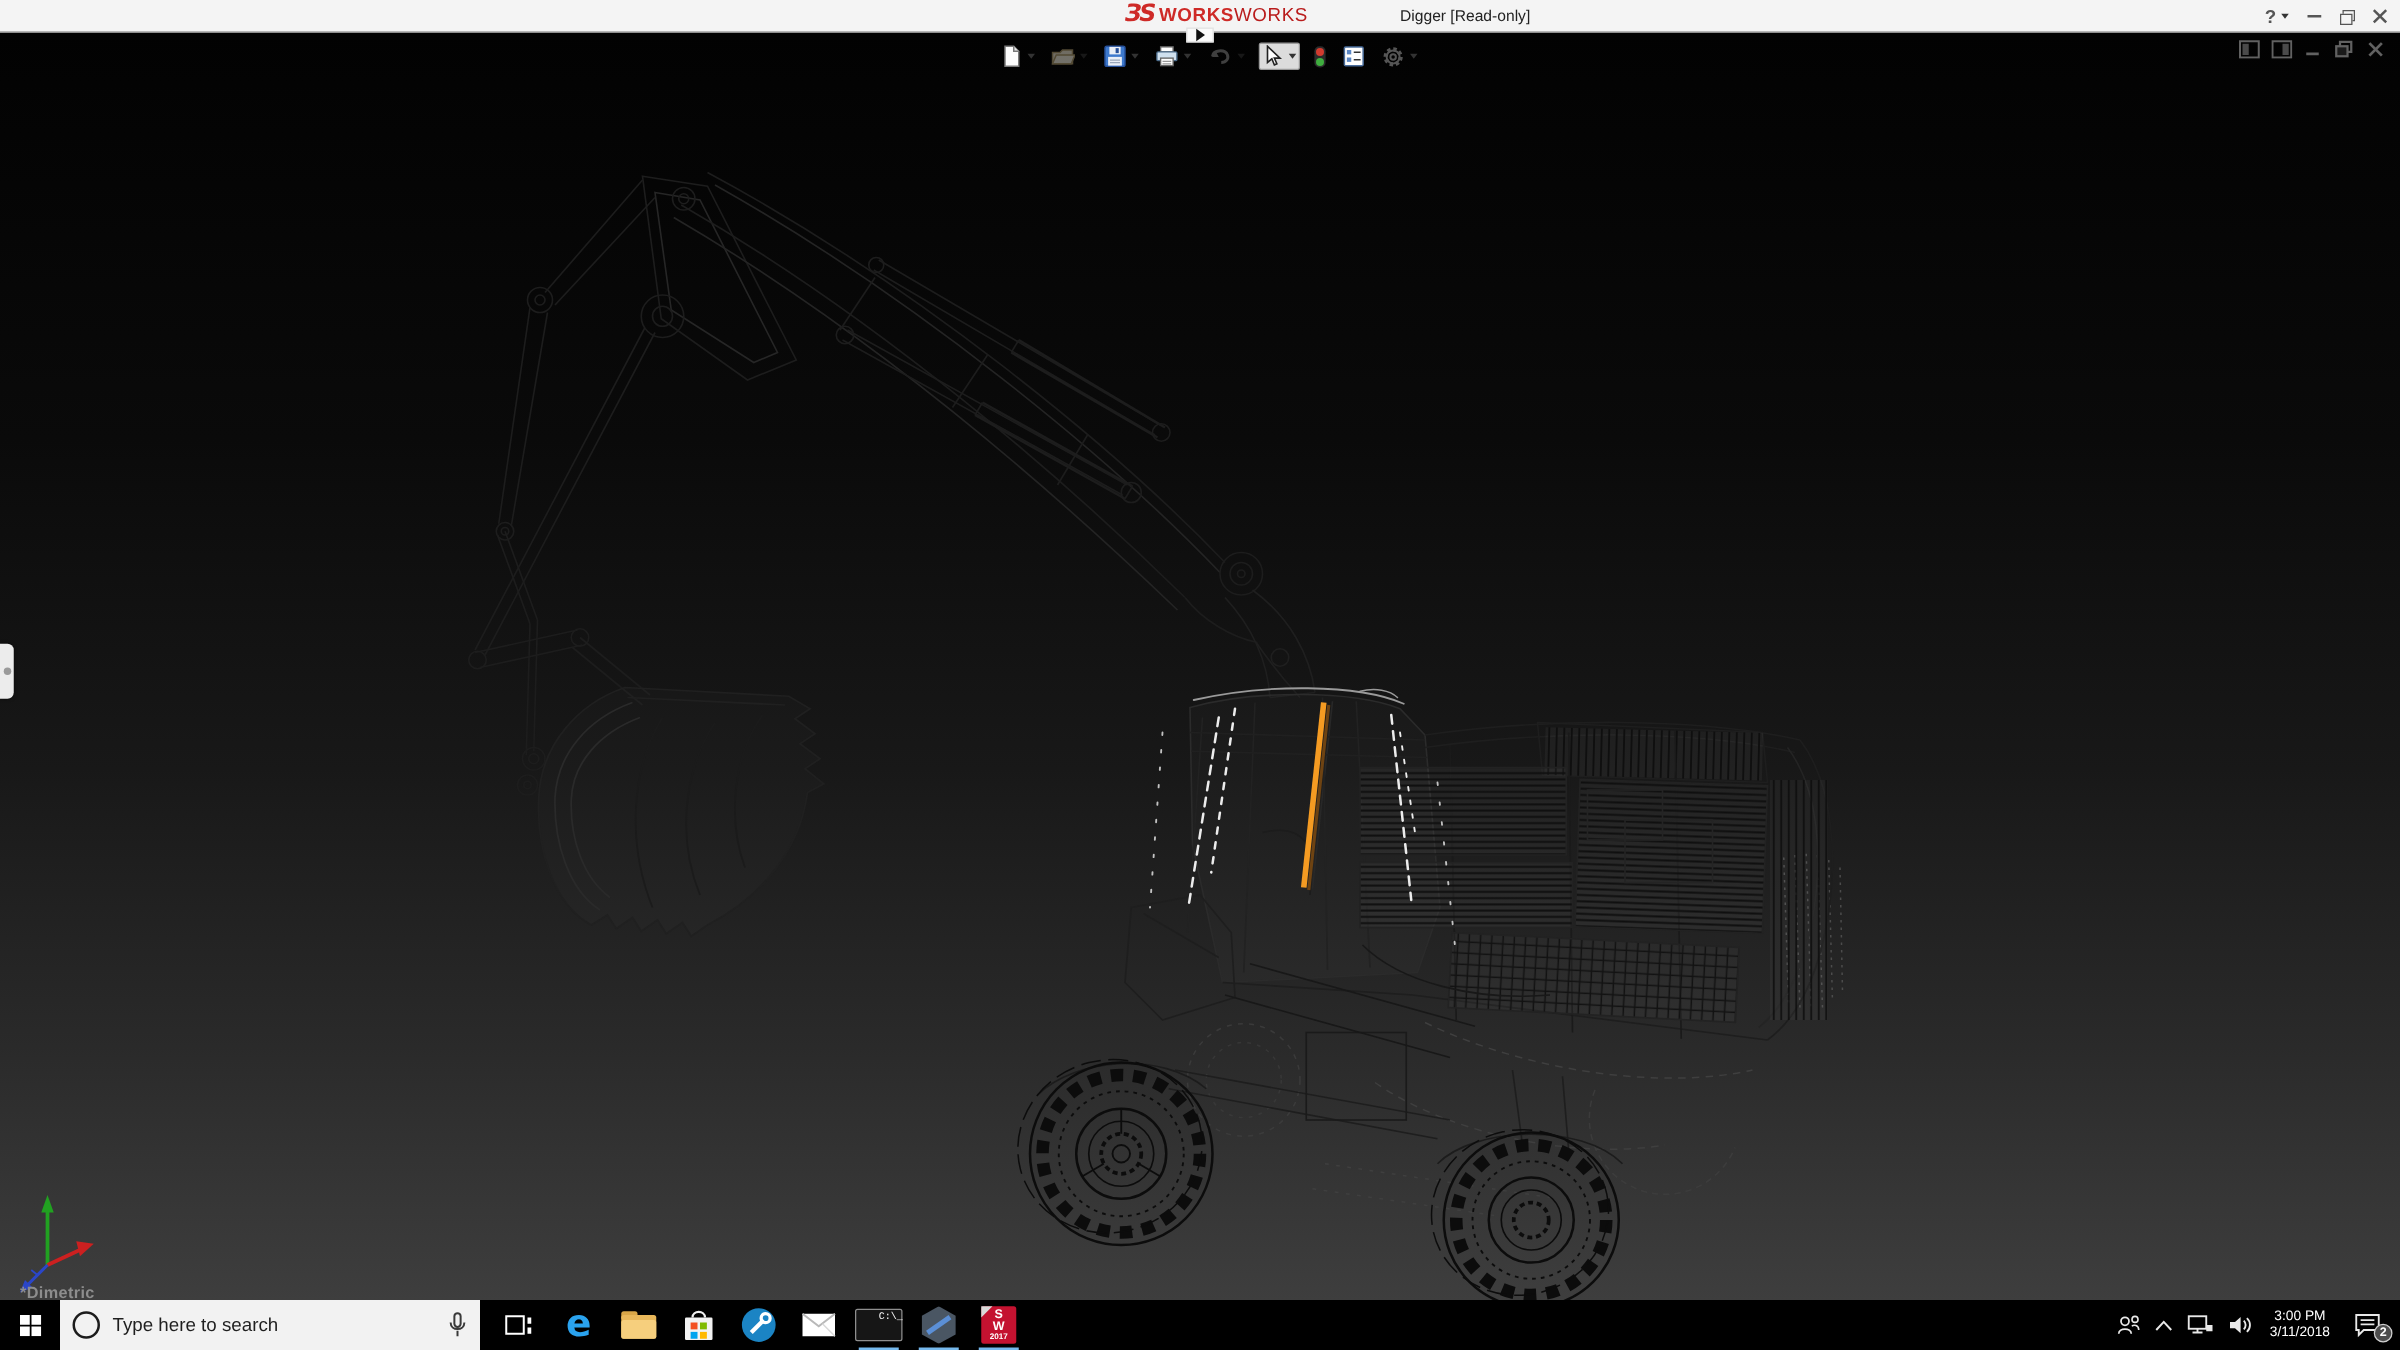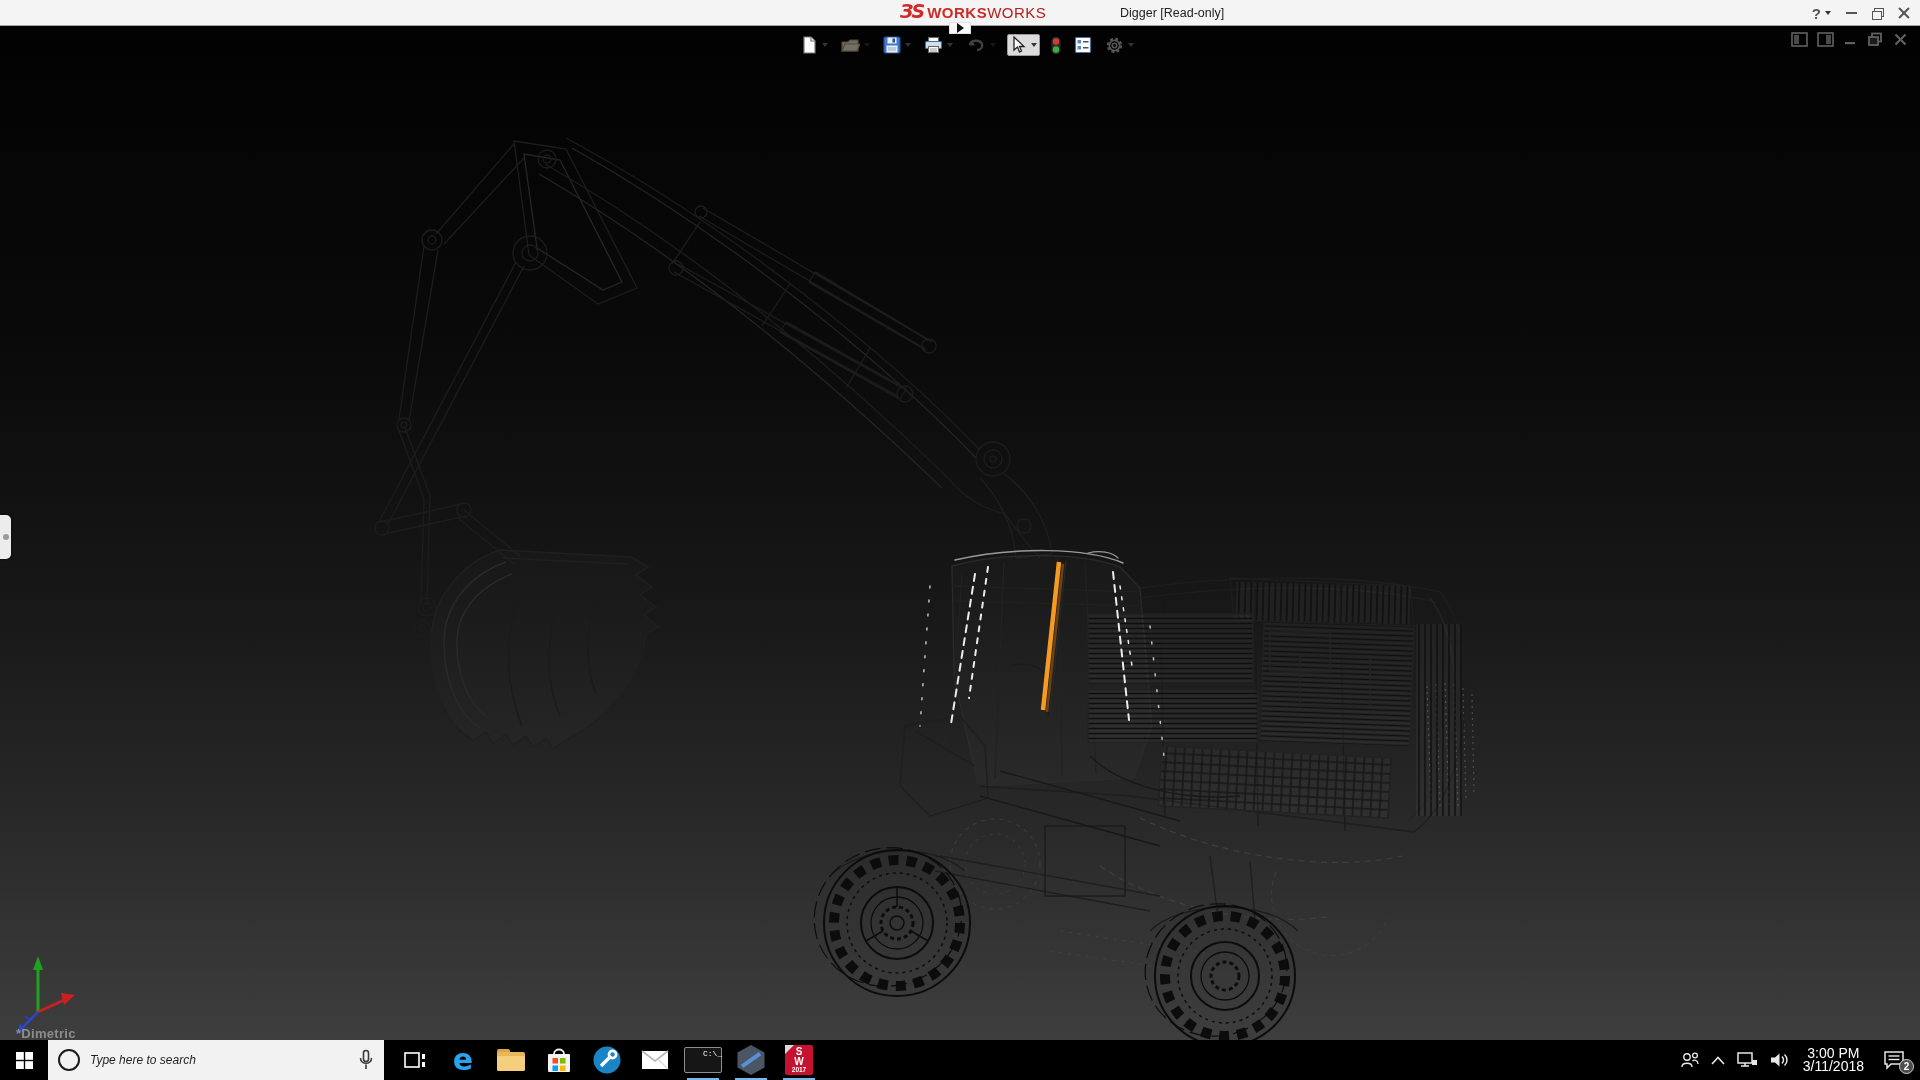--- a/index.html
+++ b/index.html
@@ -51,40 +51,40 @@
                    background:#9a9a9a; }
   .view-label { position:absolute; left:16px; top:1000px; height:14px; overflow:hidden;
                 font-size:13px; font-weight:bold; color:#8d8d8d; letter-spacing:.3px; }
 
   
   .taskbar { position:absolute; bottom:0; left:0; width:1920px; height:40px; background:#000;
              display:flex; align-items:stretch; z-index:40; }
   .tb-btn { width:48px; display:flex; align-items:center; justify-content:center; position:relative; }
   .searchbox { width:336px; background:#f2f2f2; display:flex; align-items:center; padding:0 10px; gap:10px; }
   .cortana-ring { width:22px; height:22px; border-radius:50%; border:2.5px solid #1c1c1c; background:#f2f2f2; }
-  .search-text { flex:1; font-size:12px; color:#1f1f1f;font-style:italic; }
+  .search-text { flex:1; font-size:15px; color:#1f1f1f; }
   .task-icons { display:flex; margin-left:7px; }
   .underline { position:absolute; bottom:0; left:8px; width:32px; height:2px; background:#76b9ed; }
   .edge-e { font-family:"DejaVu Sans",sans-serif; font-size:30px; font-weight:bold; color:#2aa3ef; line-height:30px; }
   .folder-ic { position:relative; width:28px; height:22px; }
   .folder-ic .back { position:absolute; left:0; top:0; width:13px; height:6px; background:#d9a648; border-radius:2px 2px 0 0; }
   .folder-ic .body2 { position:absolute; left:0; top:3px; width:28px; height:19px; background:#e8b75a; border-radius:2px; }
   .folder-ic .front { position:absolute; left:0; top:7px; width:28px; height:15px; background:#f6cf7d; border-radius:2px; }
   .cmd-ic { width:30px; height:26px; background:#161616; border:1.5px solid #8e8e8e; border-radius:2px;
             font-family:"Liberation Mono","DejaVu Sans Mono",monospace; font-size:8px; color:#fff; padding:1px 18px; }
   .hex-ic { width:30px; height:30px; background:#4a5663; clip-path:polygon(50% 0,95% 25%,95% 75%,50% 100%,5% 75%,5% 25%); position:relative; }
   .hex-ic .swoosh { position:absolute; left:4px; top:13px; width:22px; height:4px; background:#5b8fd6; transform:rotate(-35deg); }
   .sw-ic { width:28px; height:30px; background:#c41230; border-radius:2px; position:relative; color:#fff; text-align:center; }
   .sw-ic .face { position:absolute; left:0; top:0; width:0; height:0; border-top:9px solid #d9d9d9; border-right:9px solid transparent; }
   .sw-ic .l1 { font-size:10px; font-weight:bold; line-height:10px; display:block; margin-top:2px; }
   .sw-ic .l2 { font-size:10px; font-weight:bold; line-height:9px; display:block; }
   .sw-ic .yr { font-size:6.5px; font-weight:bold; line-height:8px; display:block; }
   .tray { position:absolute; right:0; top:0; height:40px; display:flex; align-items:center; gap:0; padding-right:4px; }
   .tray-item { height:40px; display:flex; align-items:center; justify-content:center; position:relative; }
-  .clock { text-align:center; color:#fff; font-size:14px; line-height:13px; padding:0 8px; }
+  .clock { text-align:center; color:#fff; font-size:11px; line-height:13px; padding:0 8px; }
   .badge { position:absolute; right:2px; bottom:6px; width:15px; height:15px; border-radius:50%;
            background:#4d4d4d; border:1px solid #cfcfcf; color:#fff; font-size:10px; font-weight:bold;
            display:flex; align-items:center; justify-content:center; }
 </style>
 </head>
 <body>
 
 <div id="screen">
 
   <div class="titlebar">

